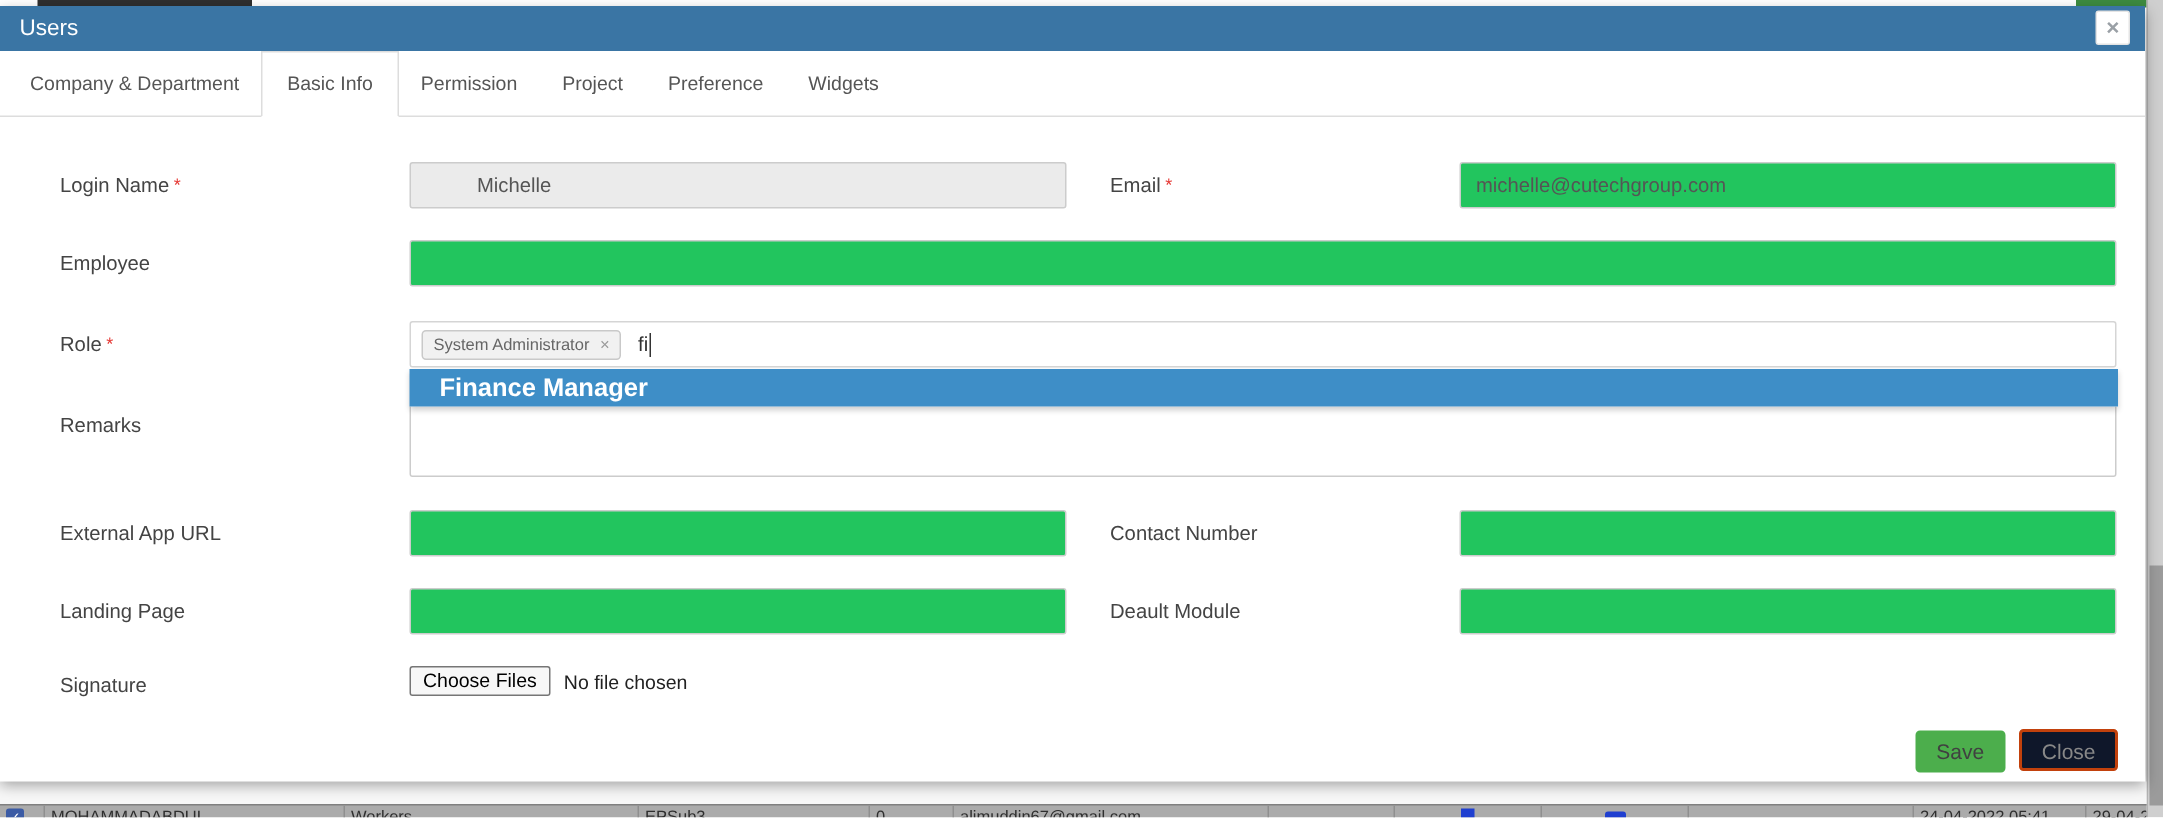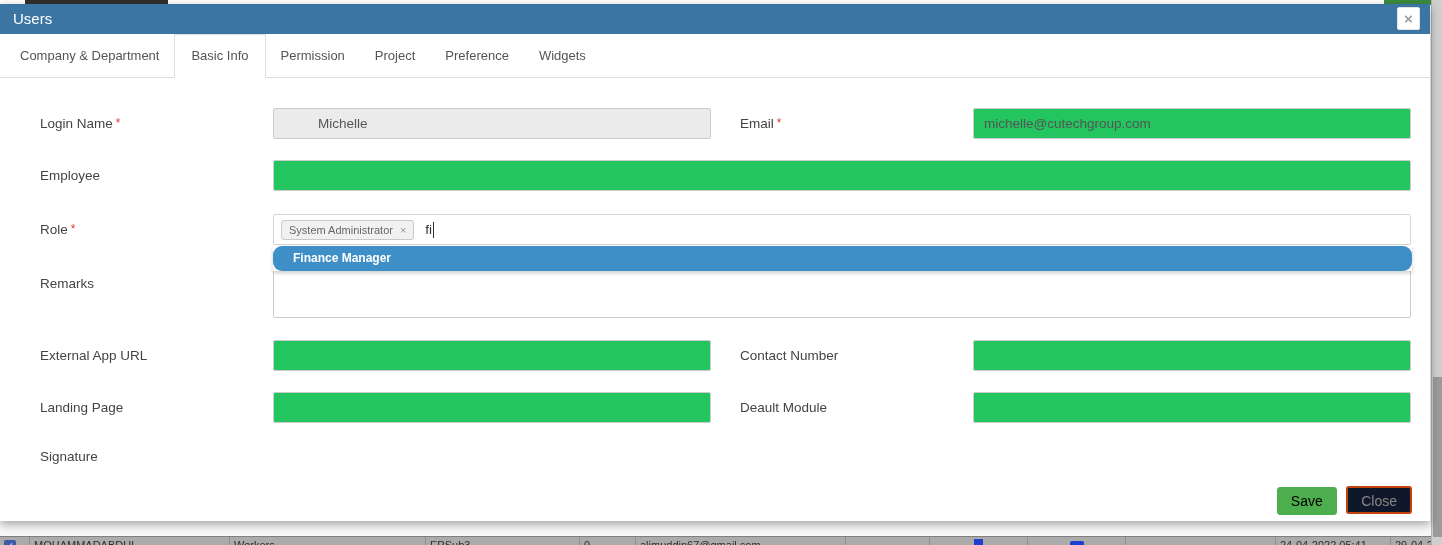--- a/index.html
+++ b/index.html
@@ -79,42 +79,42 @@
     display:inline-flex; align-items:center; height:20px; padding:4px 7px; background:#f1f1f1;
     border:1px solid #c9c9c9; border-radius:3px; font-size:11px; color:#666; white-space:nowrap;
   }
   .role-tag-x { margin-left:7px; color:#999; font-size:11px; cursor:pointer; }
   .role-typed { margin-left:11px; font-size:13.5px; color:#333; }
   .caret { display:inline-block; width:1px; height:16px; background:#333; margin-left:1px; vertical-align:middle; }
   .role-dropdown {
     position:absolute; left:273px; top:167px; width:1139px; z-index:5;
     background:#fff; box-shadow:0 2px 4px rgba(0,0,0,0.2);
   }
-  .dd-item { height:25px; line-height:25px; padding-left:20px; font-size:12px; font-weight:bold; color:#fff; background:#3e8ec7; cursor:pointer;border-radius:9px; }
+  .dd-item { height:25px; line-height:25px; padding-left:20px; font-size:17px; font-weight:bold; color:#fff; background:#3e8ec7; cursor:pointer; }
   .f-remarks-lbl { left:40px;  top:189px; }
   .f-remarks     { left:273px; top:169px; width:1138px; height:70px; }
   .f-url-lbl     { left:40px;  top:261px; }
   .f-url         { left:273px; top:261px; width:438px; }
   .f-contact-lbl { left:740px; top:261px; }
   .f-contact     { left:973px; top:261px; width:438px; }
   .f-land-lbl    { left:40px;  top:313px; }
   .f-land        { left:273px; top:313px; width:438px; }
   .f-mod-lbl     { left:740px; top:313px; }
   .f-mod         { left:973px; top:313px; width:438px; }
   .f-sig-lbl     { left:40px;  top:362px; }
   .file-ctl { position:absolute; left:273px; top:365px; height:20px; display:flex; align-items:center; cursor:pointer; }
   .file-btn {
     height:20px; padding:0 8px; background:#f7f7f7; border:1px solid #767676; border-radius:2px;
     font-size:13px; color:#000; line-height:18px;
   }
   .file-status { margin-left:9px; font-size:13px; color:#222; }
 
   .footer { position:absolute; left:0; bottom:6px; width:1412px; text-align:right; }
   .btn { display:inline-block; height:28px; padding:0 13px; font-size:14px; line-height:26px; border-radius:3px; cursor:pointer; }
-  .btn-save { background:#4cae4c; border:1px solid #4cae4c; color:#000000; margin-right:5px;margin-left:30px; }
+  .btn-save { background:#4cae4c; border:1px solid #4cae4c; color:#404040; margin-right:5px;margin-left:30px; }
   .btn-close { background:#0f172a; border:2px solid #c2410c; color:#888; }
 </style>
 </head>
 <body>
 
 <div class="page">
 
   <div class="top-remnant-dark"></div>
   <div class="top-remnant-green"></div>
   <div class="scrollbar">
@@ -194,20 +194,24 @@
       <div class="lbl f-contact-lbl">Contact Number</div>
       <input class="inp f-contact" style="">
 
       <div class="lbl f-land-lbl">Landing Page</div>
       <input class="inp f-land" style="">
 
       <div class="lbl f-mod-lbl">Deault Module</div>
       <input class="inp f-mod" style="">
 
       <div class="lbl f-sig-lbl">Signature</div>
+      <div class="file-ctl">
+        <span class="file-btn">Choose Files</span>
+        <span class="file-status">No file chosen</span>
+      </div>
 
       <div class="footer">
         <span class="btn btn-save">Save</span>
         <span class="btn btn-close">Close</span>
       </div>
 
     </div>
   </div>
 </div>
 

